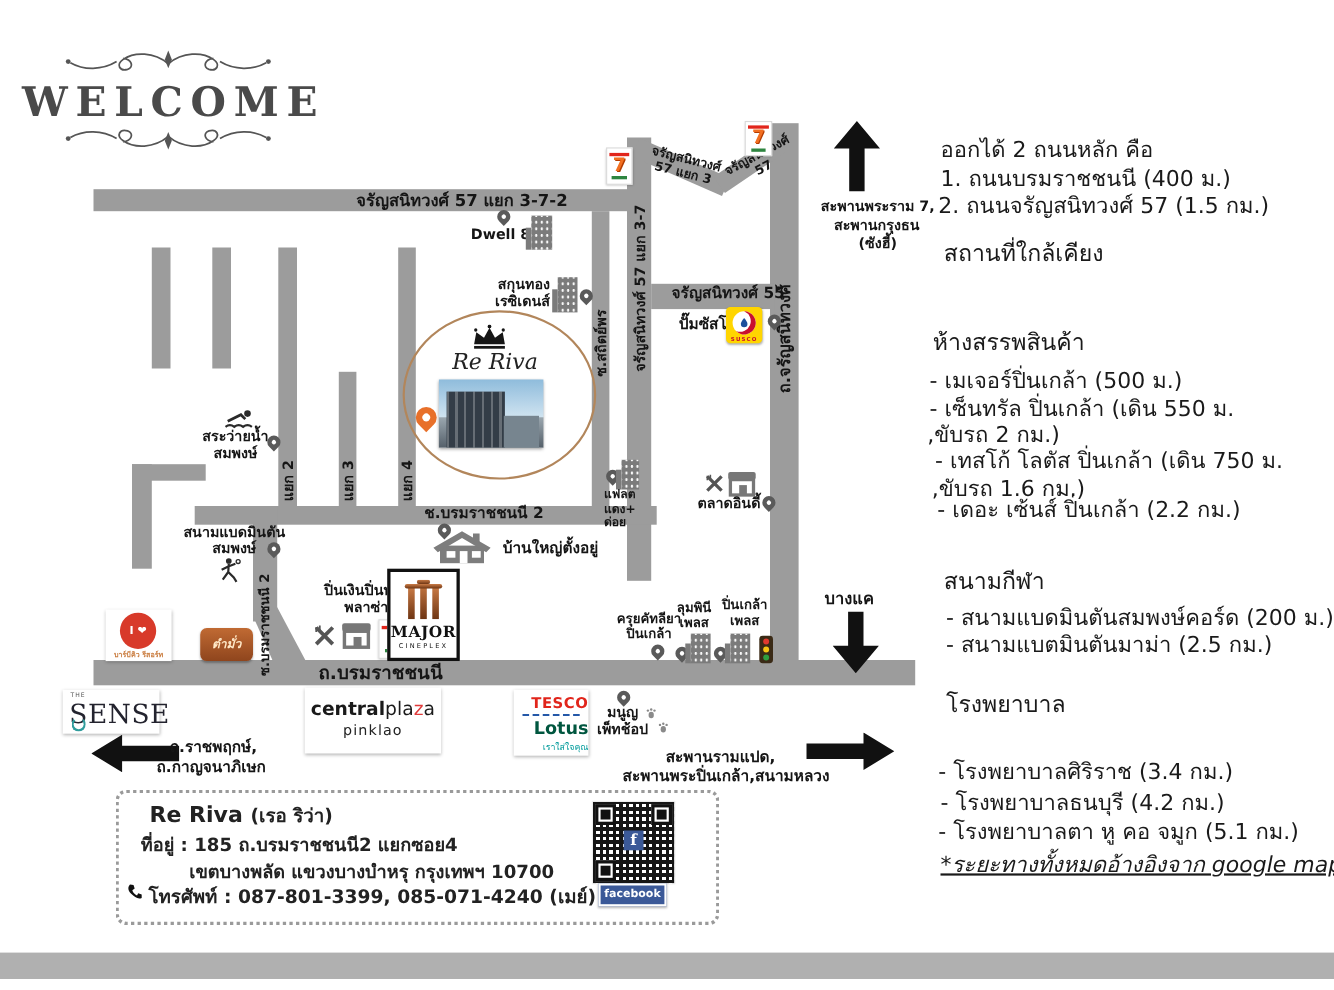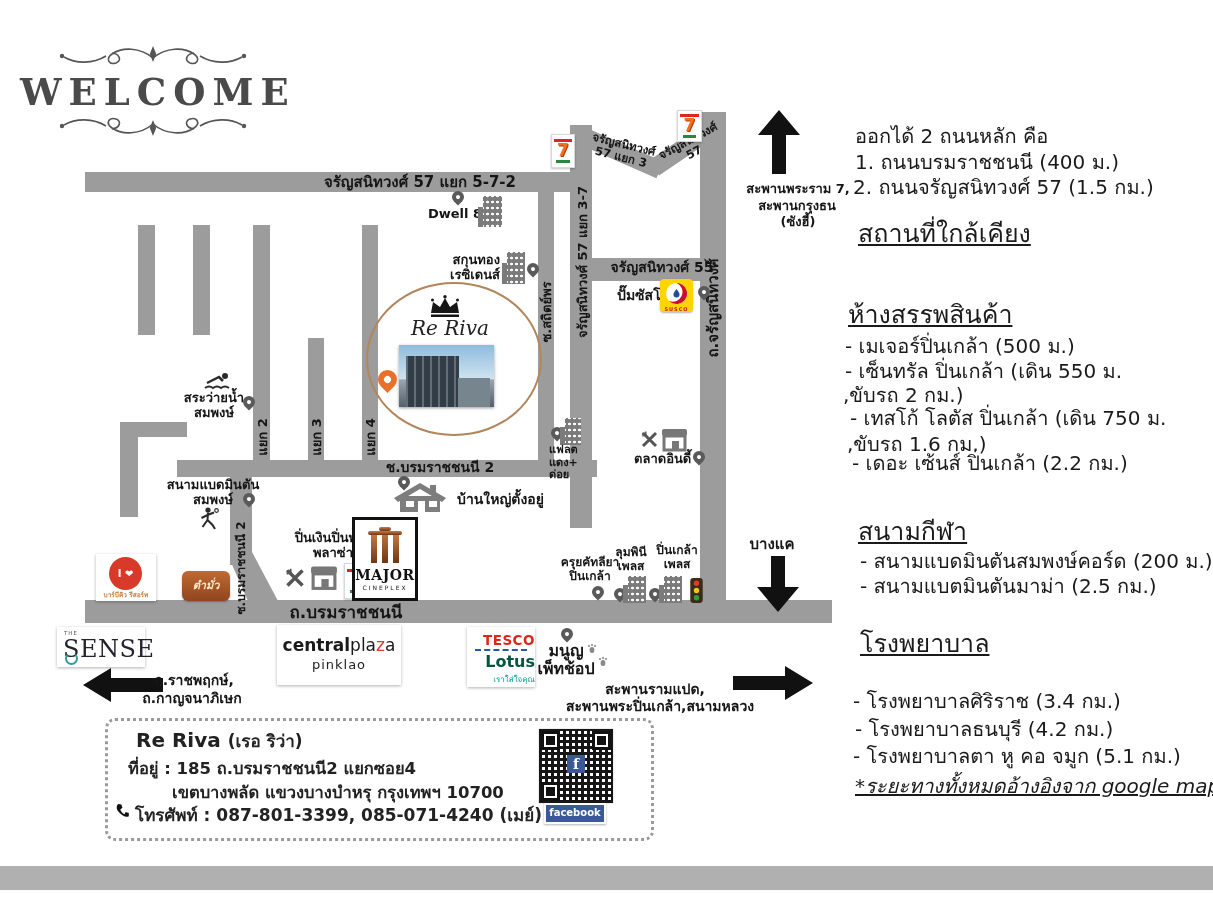--- a/index.html
+++ b/index.html
@@ -9,21 +9,21 @@
   svg{display:block;}
   
   .lbl{position:absolute;font-weight:bold;color:#151515;white-space:nowrap;font-size:13px;line-height:1.15;}
   .ctr{transform:translateX(-50%);text-align:center;}
   .vlabel{position:absolute;font-weight:bold;color:#151515;white-space:nowrap;font-size:13px;
           transform:translate(-50%,-50%) rotate(-90deg);}
   .dlabel{position:absolute;font-weight:bold;color:#151515;white-space:nowrap;font-size:11.5px;
           text-align:center;line-height:1.1;}
   
   .rp{position:absolute;color:#1a1a1a;font-size:20px;white-space:nowrap;}
-  .rp-h{font-size:25px;text-decoration:underline;}
+  .rp-h{font-size:21px;}
   .rp-note{font-style:italic;text-decoration:underline;}
   
   .welcome{position:absolute;left:20px;top:70px;font-family:"DejaVu Serif",serif;font-size:37px;
            letter-spacing:7px;color:#4a4a4a;font-weight:600;}
   
   .pin{position:absolute;width:12px;height:12px;background:#5a5a5a;border-radius:50% 50% 50% 0;
        transform:rotate(-45deg);}
   .pin::after{content:"";position:absolute;width:4px;height:4px;background:#fff;border-radius:50%;left:4px;top:4px;}
   .pin.orange{width:19px;height:19px;background:#e8702a;}
   .pin.orange::after{width:7px;height:7px;left:6px;top:6px;}
@@ -109,21 +109,21 @@
       <path d="M105 14 C92 3, 74 3, 64 10 C57 15, 61 21, 68 19 C74 17, 72 10, 64 9"></path>
       <path d="M105 14 C118 3, 136 3, 146 10 C153 15, 149 21, 142 19 C136 17, 138 10, 146 9"></path>
       <path d="M58 12 C45 20, 28 20, 16 13"></path>
       <path d="M152 12 C165 20, 182 20, 194 13"></path>
     </g>
     <path d="M105 2 l3.2 8 -3.2 8 -3.2 -8 z" fill="#555"></path>
     <circle cx="14" cy="12" r="2.2" fill="#555"></circle>
       <circle cx="196" cy="12" r="2.2" fill="#555"></circle>
   </svg>
 
-  <div class="lbl ctr" style="left:420px;top:174px;font-size:15px;">จรัญสนิทวงศ์ 57 แยก 5-7-2</div>
+  <div class="lbl ctr" style="left:420px;top:174px;font-size:15px;">จรัญสนิทวงศ์ 57 แยก 3-7-2</div>
   <div class="lbl ctr" style="left:346px;top:603px;font-size:17px;">ถ.บรมราชชนนี</div>
   <div class="lbl ctr" style="left:440px;top:459px;font-size:14px;">ช.บรมราชชนนี 2</div>
   <div class="lbl ctr" style="left:662px;top:259px;font-size:14px;">จรัญสนิทวงศ์ 55</div>
   <div class="vlabel" style="left:546px;top:312px;">ซ.สถิตย์พร</div>
   <div class="vlabel" style="left:582px;top:262px;">จรัญสนิทวงศ์ 57 แยก 3-7</div>
   <div class="vlabel" style="left:713px;top:308px;font-size:15px;">ถ.จรัญสนิทวงศ์</div>
   <div class="vlabel" style="left:240px;top:568px;font-size:12px;">ซ.บรมราชชนนี 2</div>
   <div class="vlabel" style="left:262px;top:437px;">แยก 2</div>
   <div class="vlabel" style="left:316px;top:437px;">แยก 3</div>
   <div class="vlabel" style="left:370px;top:437px;">แยก 4</div>
@@ -332,21 +332,21 @@
   </div>
 
   <div class="card" style="left:467px;top:627px;width:68px;height:60px;text-align:right;">
     <div style="margin-top:5px;color:#e1251b;font-weight:bold;font-size:13.5px;letter-spacing:.5px;">TESCO</div>
     <div style="width:52px;margin:1px auto 0;border-bottom:2px dashed #2458a8;"></div>
     <div style="color:#00563f;font-weight:bold;font-size:16px;margin-top:1px;">Lotus</div>
     <div style="color:#009b9b;font-size:8px;margin-top:2px;">เราใส่ใจคุณ</div>
   </div>
 
   <span class="pin" style="left:561px;top:628px;"></span>
-  <div class="lbl ctr" style="left:566px;top:642px;font-size:16px;">
+  <div class="lbl ctr" style="left:566px;top:642px;font-size:13px;">
     <div>มนูญ</div>
     <div>เพ็ทช้อป</div>
   </div>
   <svg class="abs" style="left:587px;top:643px;" width="22" height="26" viewBox="0 0 22 26" fill="#8a8a8a">
     <ellipse cx="5" cy="7" rx="2.4" ry="3"></ellipse>
       <circle cx="2" cy="3" r="1.1"></circle>
       <circle cx="5" cy="2" r="1.1"></circle>
       <circle cx="8" cy="3" r="1.1"></circle>
     <ellipse cx="16" cy="20" rx="2.4" ry="3"></ellipse>
       <circle cx="13" cy="16" r="1.1"></circle>

